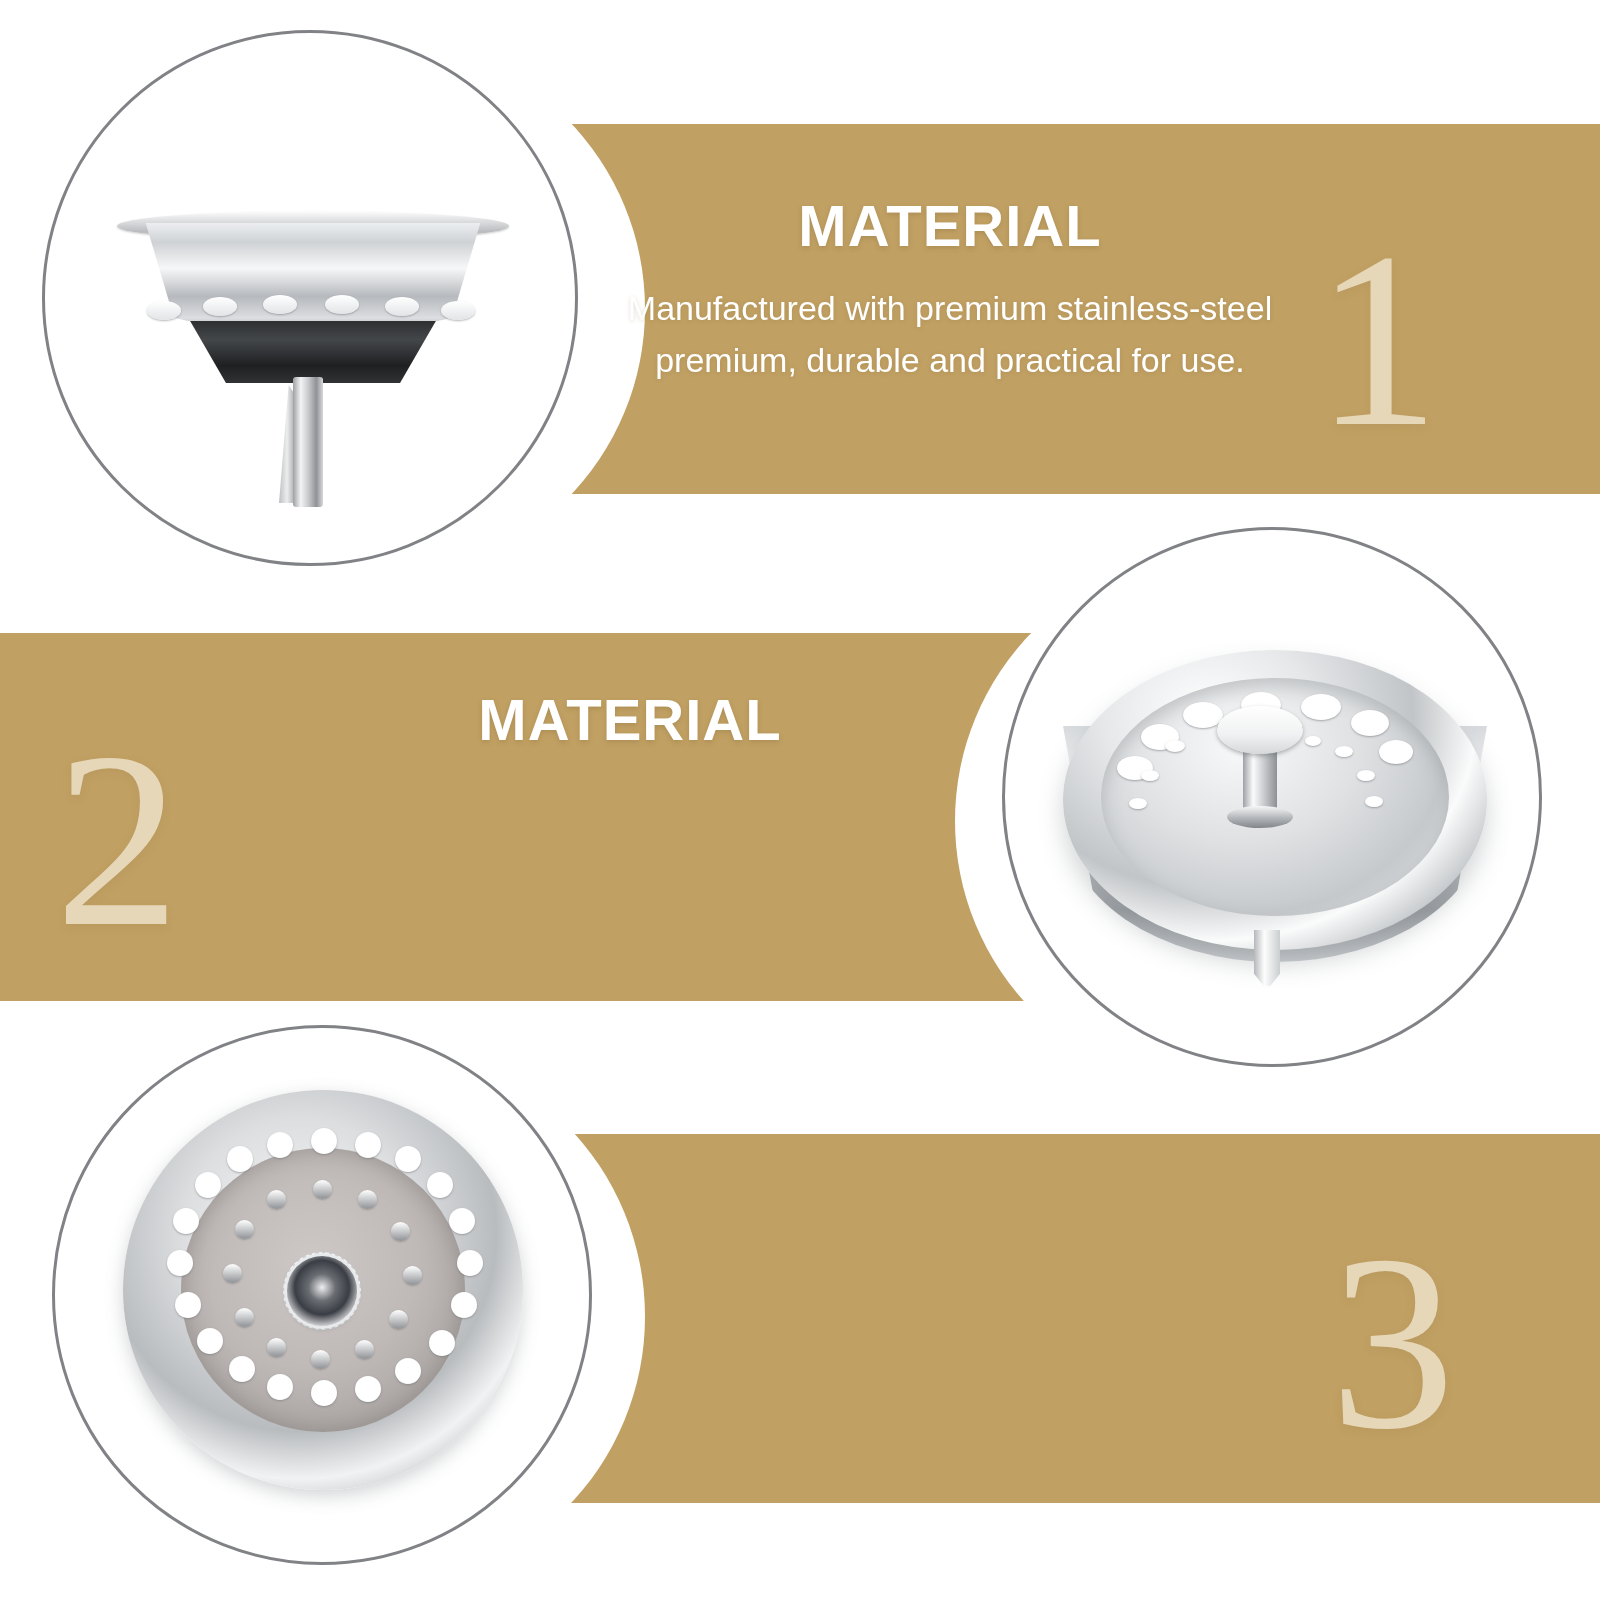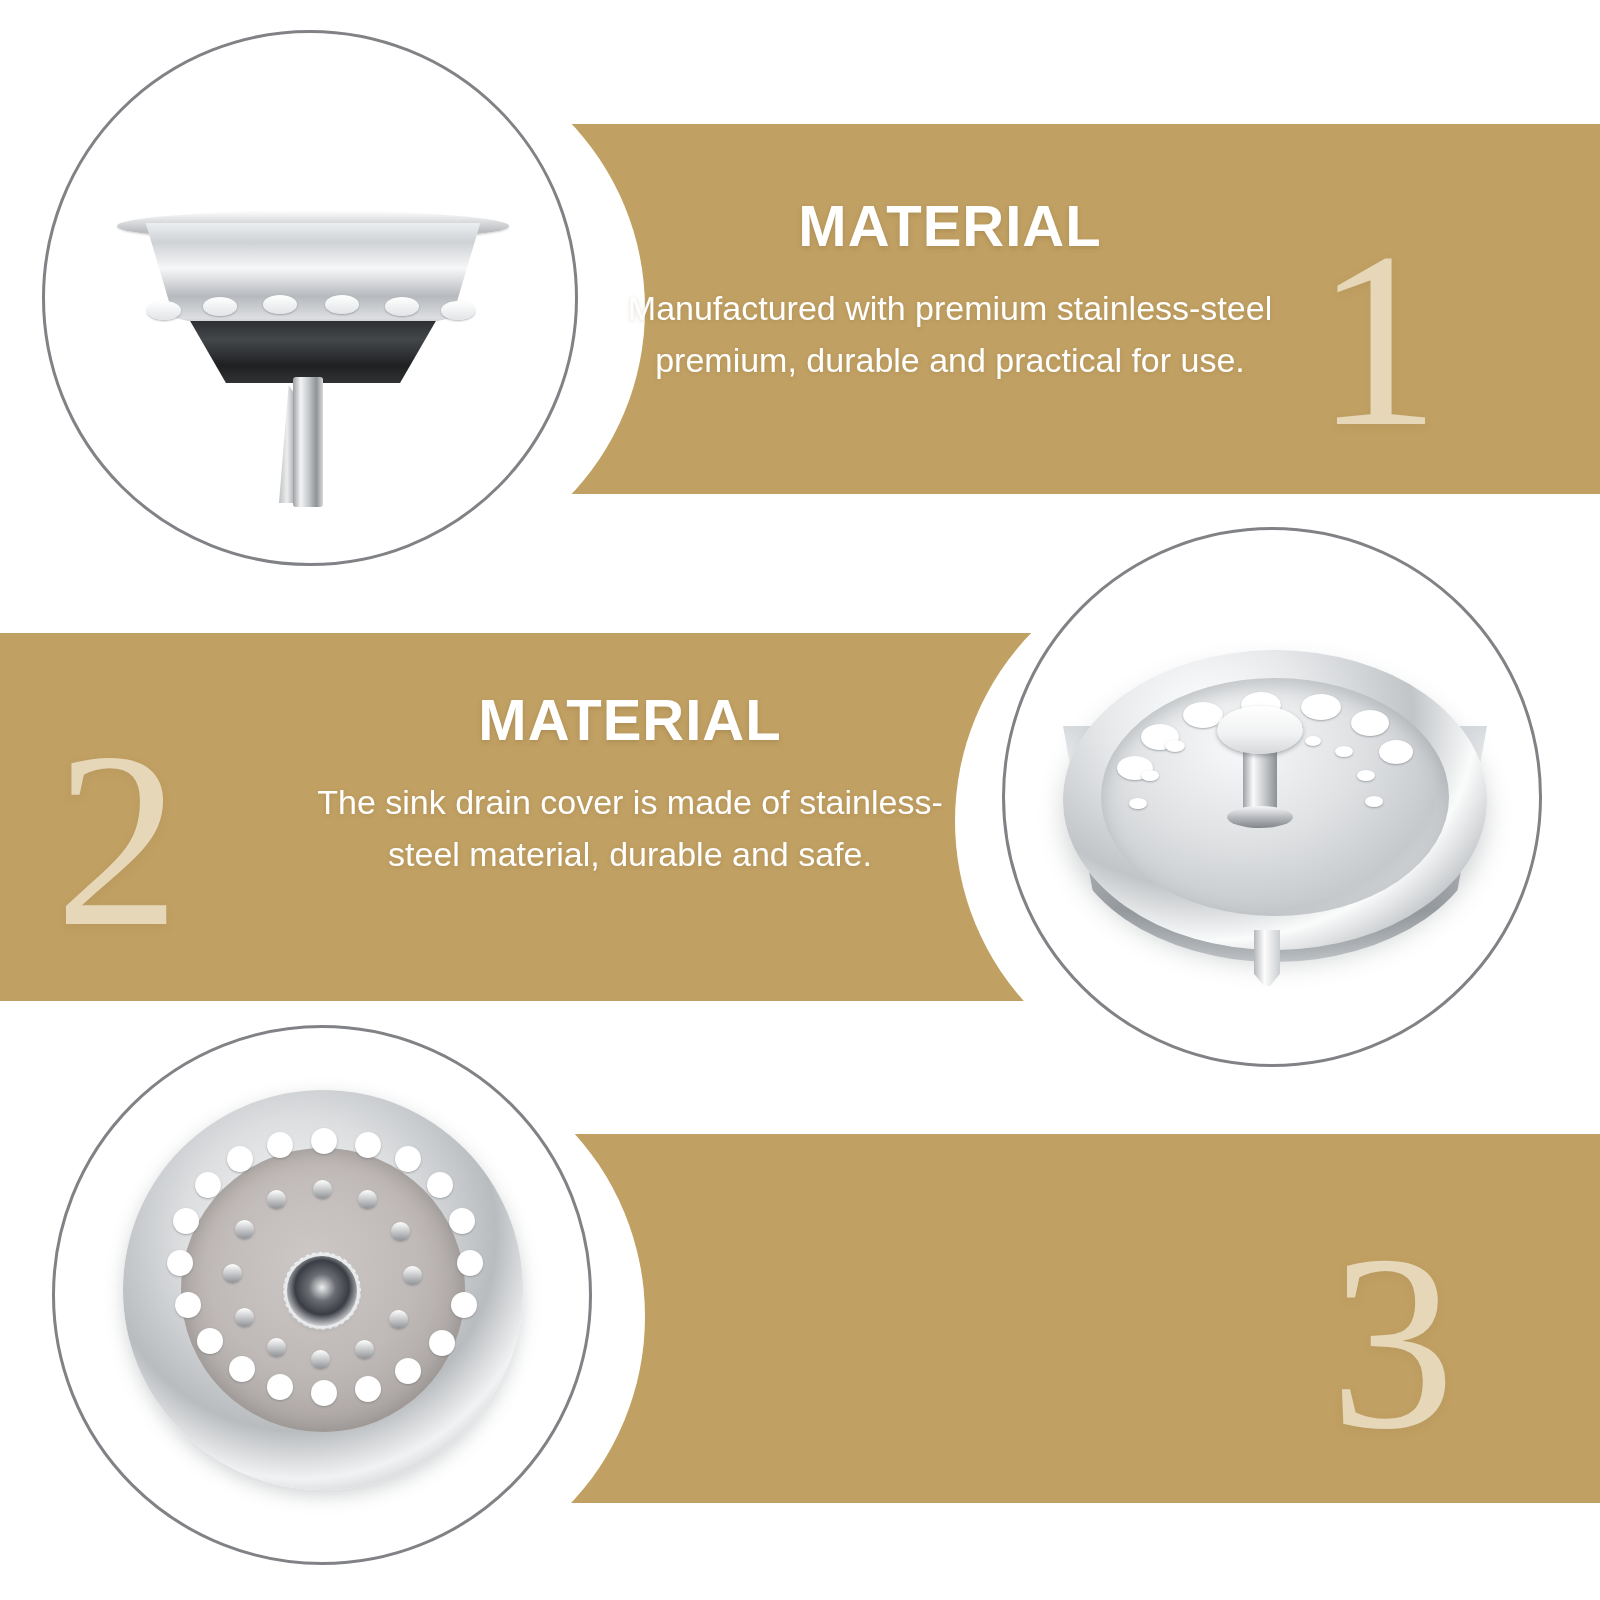--- a/index.html
+++ b/index.html
@@ -312,21 +312,20 @@
   </div>
 
   <div class="band band-2">
     <div class="band-cut"></div>
   </div>
 
   <div class="numeral num-2">2</div>
 
   <div class="textblock text-2">
     <h2 class="heading">MATERIAL</h2>
-    <p class="body-copy">The sink drain cover is made of stainless-steel material, durable and safe.</p>
   </div>
 
   <div class="photo-circle pc-2">
     <div class="photo-inner">
       <div class="p2-wall"></div>
       <div class="p2-outer"></div>
       <div class="p2-inner"></div>
 
       <div class="p2-hole" style="left:136px;top:194px;width:38px;height:26px;"></div>
       <div class="p2-hole" style="left:178px;top:172px;width:40px;height:26px;"></div>

